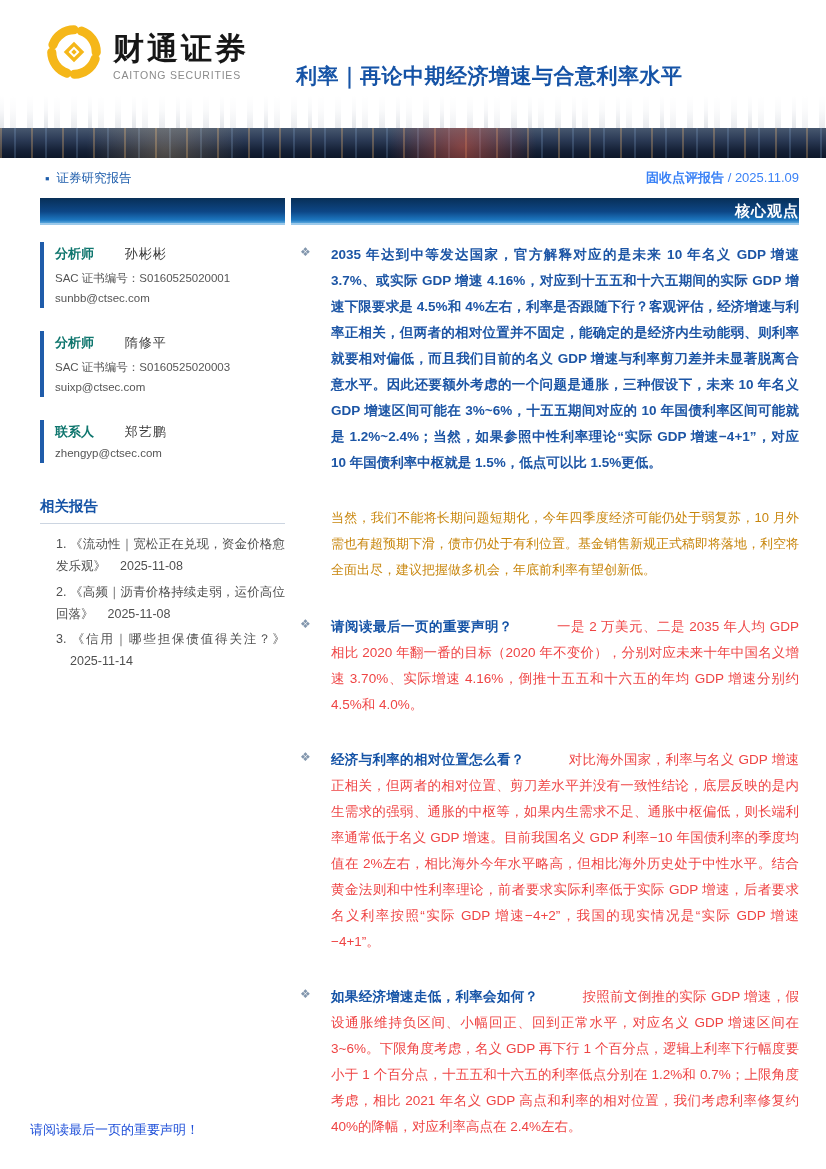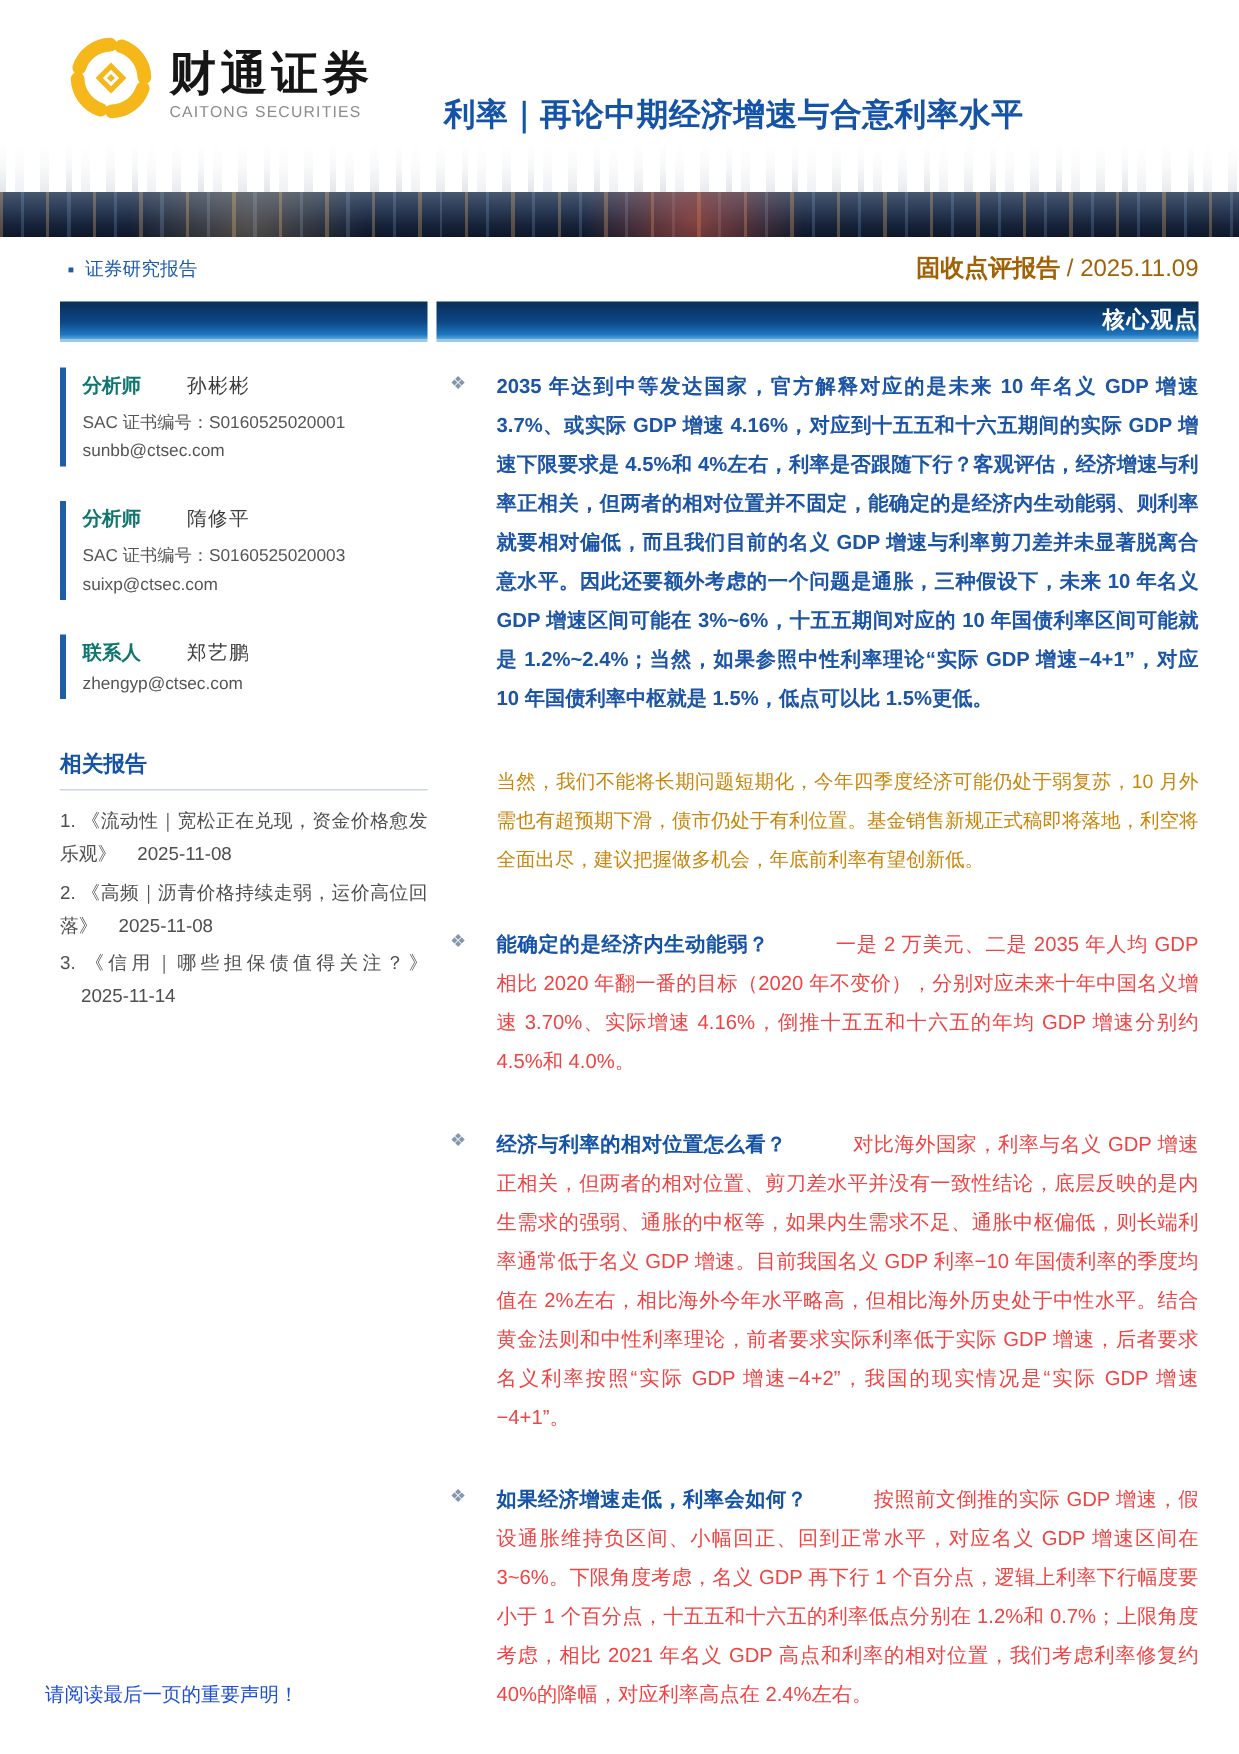--- a/index.html
+++ b/index.html
@@ -34,21 +34,21 @@
       radial-gradient(circle at 20% 75%, rgba(240,200,140,0.28), rgba(0,0,0,0) 12%),
       repeating-linear-gradient(90deg,
         rgba(255,195,120,0.28) 0 2px, rgba(0,0,0,0) 2px 14px,
         rgba(150,190,235,0.20) 14px 16px, rgba(0,0,0,0) 16px 31px),
       linear-gradient(180deg,#47586f 0%,#2b3a55 40%,#172339 72%,#0d1729 100%);
   }
   
   .meta-row { display:flex; justify-content:space-between; align-items:center; padding:0 27px 0 45px; margin-top:11px; }
   .meta-left { display:flex; align-items:center; color:#1c5cab; font-size:12.5px; }
   .square-icon { color:#1c5cab; font-size:13px; margin-right:7px; line-height:1; }
-  .meta-right { color:#a16207; font-size:16px; }
+  .meta-right { color:#3b82f6; font-size:13px; }
   .meta-right .rt { font-weight:bold; }
   
   .bars { display:flex; gap:6px; margin-top:11px; padding:0 27px 0 40px;text-align:right; }
   .bar { height:27px;
     background:linear-gradient(180deg,#082f57 0%,#0d4787 55%,#1d77c0 88%,#5aa6dc 100%);
     border-bottom:2px solid #9cc9ea; }
   .bar-left { width:245px; }
   .bar-right { flex:1; color:#ffffff; font-size:15px; font-weight:bold; line-height:26px; padding-left:9px; letter-spacing:1px; }
   
   .columns { display:flex; padding:0 27px 0 40px; margin-top:17px; }
@@ -56,21 +56,21 @@
   .col-right { flex:1; margin-left:6px; padding-left:9px; }
   
   .person { border-left:4px solid #1f5caa; padding:3px 0 4px 11px; margin-bottom:23px; }
   .person-head { font-size:13px; }
   .role { color:#0f766e; font-weight:bold; margin-right:27px; }
   .name { color:#3c3c3c; letter-spacing:1px; }
   .cert { font-size:11.5px; color:#555555; margin-top:8px; }
   .email { font-size:11.5px; color:#555555; margin-top:6px; }
   .related { margin-top:34px; }
   .related-title { color:#1553a6; font-weight:bold; font-size:14.5px; padding-bottom:7px; border-bottom:1px solid #ccd5e1; }
-  .related-list { margin-top:9px; font-size:12.5px; color:#4f4f4f; line-height:1.78; }
+  .related-list { margin-top:9px; font-size:12.5px; color:#4f4f4f; line-height:1.78;margin-left:16px; }
   .related-item { margin-bottom:3px; text-align:justify; }
   .related-date { margin-left:14px; white-space:nowrap; }
   
   .kp { display:flex; margin-bottom:29px; }
   .kp-marker { width:31px; flex:none; color:#8296ad; font-size:12px; padding-top:3px; }
   .kp-body { flex:1; font-size:13.5px; line-height:26px; text-align:justify; }
   .blue-bold { color:#1c55a5; font-weight:bold; }
   .orange-para { margin-left:31px; margin-bottom:31px; font-size:13px; line-height:26px; text-align:justify; color:#c8860d; font-weight:normal; }
   .lead { color:#1553a6; font-weight:bold; }
   .lead-underline { text-decoration:underline; text-underline-offset:3px; }
@@ -165,21 +165,21 @@
 
     <div class="kp">
       <div class="kp-marker">❖</div>
       <div class="kp-body blue-bold">2035 年达到中等发达国家，官方解释对应的是未来 10 年名义 GDP 增速 3.7%、或实际 GDP 增速 4.16%，对应到十五五和十六五期间的实际 GDP 增速下限要求是 4.5%和 4%左右，利率是否跟随下行？客观评估，经济增速与利率正相关，但两者的相对位置并不固定，能确定的是经济内生动能弱、则利率就要相对偏低，而且我们目前的名义 GDP 增速与利率剪刀差并未显著脱离合意水平。因此还要额外考虑的一个问题是通胀，三种假设下，未来 10 年名义 GDP 增速区间可能在 3%~6%，十五五期间对应的 10 年国债利率区间可能就是 1.2%~2.4%；当然，如果参照中性利率理论“实际 GDP 增速−4+1”，对应 10 年国债利率中枢就是 1.5%，低点可以比 1.5%更低。</div>
     </div>
 
     <div class="orange-para">当然，我们不能将长期问题短期化，今年四季度经济可能仍处于弱复苏，10 月外需也有超预期下滑，债市仍处于有利位置。基金销售新规正式稿即将落地，利空将全面出尽，建议把握做多机会，年底前利率有望创新低。</div>
 
     <div class="kp">
       <div class="kp-marker">❖</div>
-      <div class="kp-body"><span class="lead">能确定的是经济内生动能弱？</span> <span class="body-text">一是 2 万美元、二是 2035 年人均 GDP 相比 2020 年翻一番的目标（2020 年不变价），分别对应未来十年中国名义增速 3.70%、实际增速 4.16%，倒推十五五和十六五的年均 GDP 增速分别约 4.5%和 4.0%。</span></div>
+      <div class="kp-body"><span class="lead">请阅读最后一页的重要声明？</span> <span class="body-text">一是 2 万美元、二是 2035 年人均 GDP 相比 2020 年翻一番的目标（2020 年不变价），分别对应未来十年中国名义增速 3.70%、实际增速 4.16%，倒推十五五和十六五的年均 GDP 增速分别约 4.5%和 4.0%。</span></div>
     </div>
 
     <div class="kp">
       <div class="kp-marker">❖</div>
       <div class="kp-body"><span class="lead">经济与利率的相对位置怎么看？</span> <span class="body-text">对比海外国家，利率与名义 GDP 增速正相关，但两者的相对位置、剪刀差水平并没有一致性结论，底层反映的是内生需求的强弱、通胀的中枢等，如果内生需求不足、通胀中枢偏低，则长端利率通常低于名义 GDP 增速。目前我国名义 GDP 利率−10 年国债利率的季度均值在 2%左右，相比海外今年水平略高，但相比海外历史处于中性水平。结合黄金法则和中性利率理论，前者要求实际利率低于实际 GDP 增速，后者要求名义利率按照“实际 GDP 增速−4+2”，我国的现实情况是“实际 GDP 增速−4+1”。</span></div>
     </div>
 
     <div class="kp">
       <div class="kp-marker">❖</div>
       <div class="kp-body"><span class="lead">如果经济增速走低，利率会如何？</span> <span class="body-text">按照前文倒推的实际 GDP 增速，假设通胀维持负区间、小幅回正、回到正常水平，对应名义 GDP 增速区间在 3~6%。下限角度考虑，名义 GDP 再下行 1 个百分点，逻辑上利率下行幅度要小于 1 个百分点，十五五和十六五的利率低点分别在 1.2%和 0.7%；上限角度考虑，相比 2021 年名义 GDP 高点和利率的相对位置，我们考虑利率修复约 40%的降幅，对应利率高点在 2.4%左右。</span></div>

